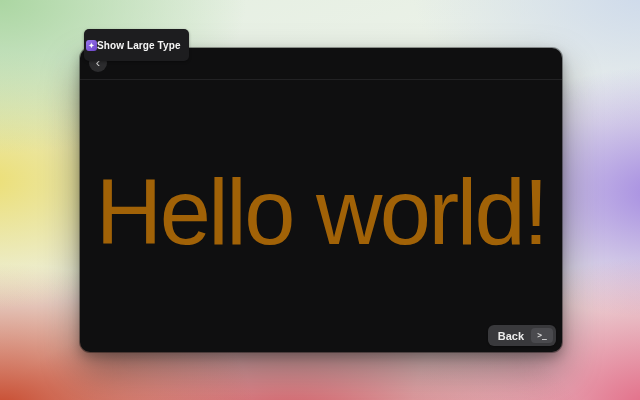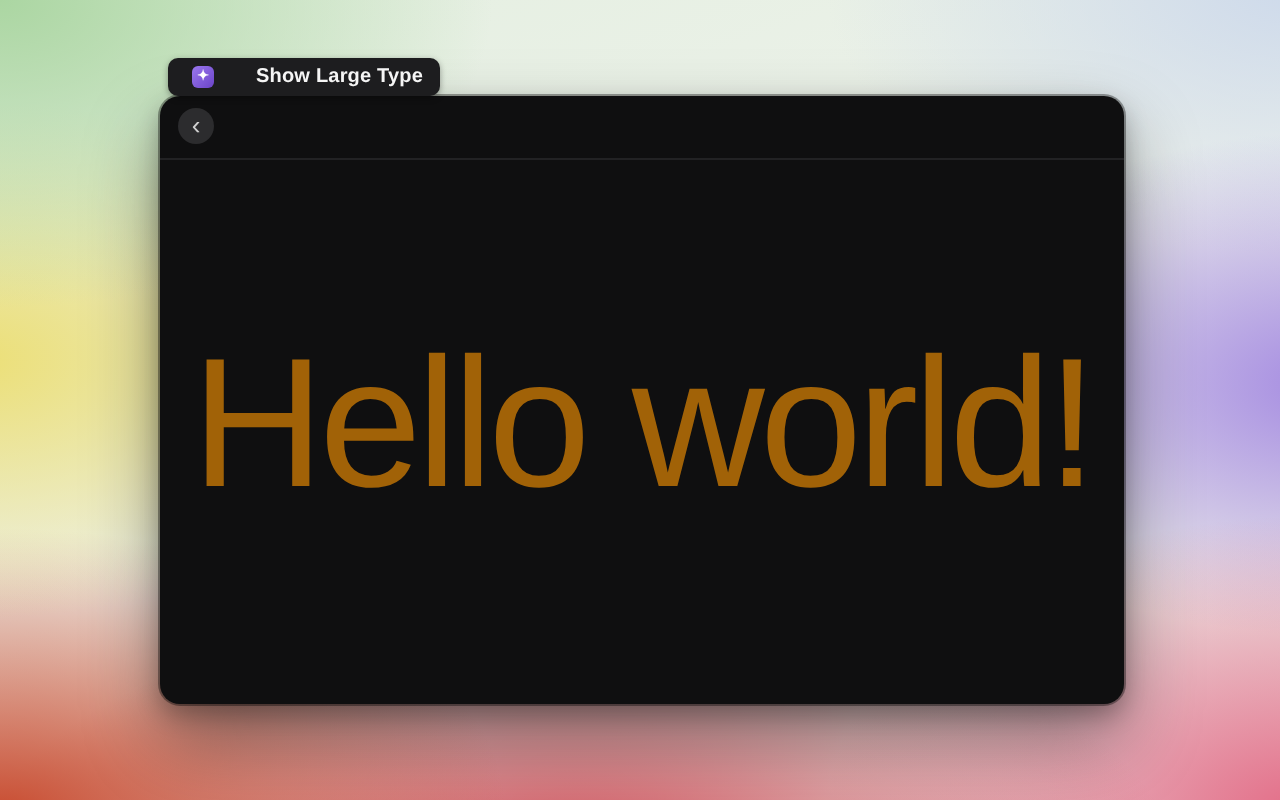--- a/index.html
+++ b/index.html
@@ -22,27 +22,27 @@
       radial-gradient(65% 45% at 45% 108%, #d14a54 0%, rgba(209,74,84,0) 72%),
       radial-gradient(52% 52% at 102% 102%, #e36a85 0%, rgba(227,106,133,0) 72%),
       radial-gradient(48% 45% at 104% 48%, #a48ae1 0%, rgba(164,138,225,0) 70%),
       radial-gradient(50% 45% at 102% -2%, #cdd9eb 0%, rgba(205,217,235,0) 75%),
       linear-gradient(160deg, #e4efe0 0%, #eef2ec 50%, #eceae8 100%);
   }
   .tooltip {
     position: absolute;
     left: 84px;
     top: 29px;
-    height: 19px;
+    height: 32px;
     display: flex;
     align-items: center;
-    gap: 21px;
+    gap: 0;
     background: #1d1d1f;
     border-radius: 5px;
-    padding: 0 8px 0 12px;
+    padding: 0 8px 0 2px;
     box-shadow: 0 1px 3px rgba(0,0,0,0.35);
     z-index: 3;
   }
   .tooltip-icon {
     width: 11px;
     height: 11px;
     border-radius: 3px;
     background: linear-gradient(135deg, #9a77ee, #6b44c8);
     color: #ffffff;
     font-size: 7px;
@@ -166,13 +166,17 @@
   <div class="window-header">
     <div class="back-button">
       <span class="back-chevron">‹</span>
     </div>
   </div>
 
   <div class="large-type-area">
     <div class="large-type-text">Hello world!</div>
   </div>
 
+  <div class="footer-back-button">
+    <span class="footer-back-label">Back</span>
+    <span class="keycap">&gt;_</span>
+  </div>
 </div>
 
 </body></html>

